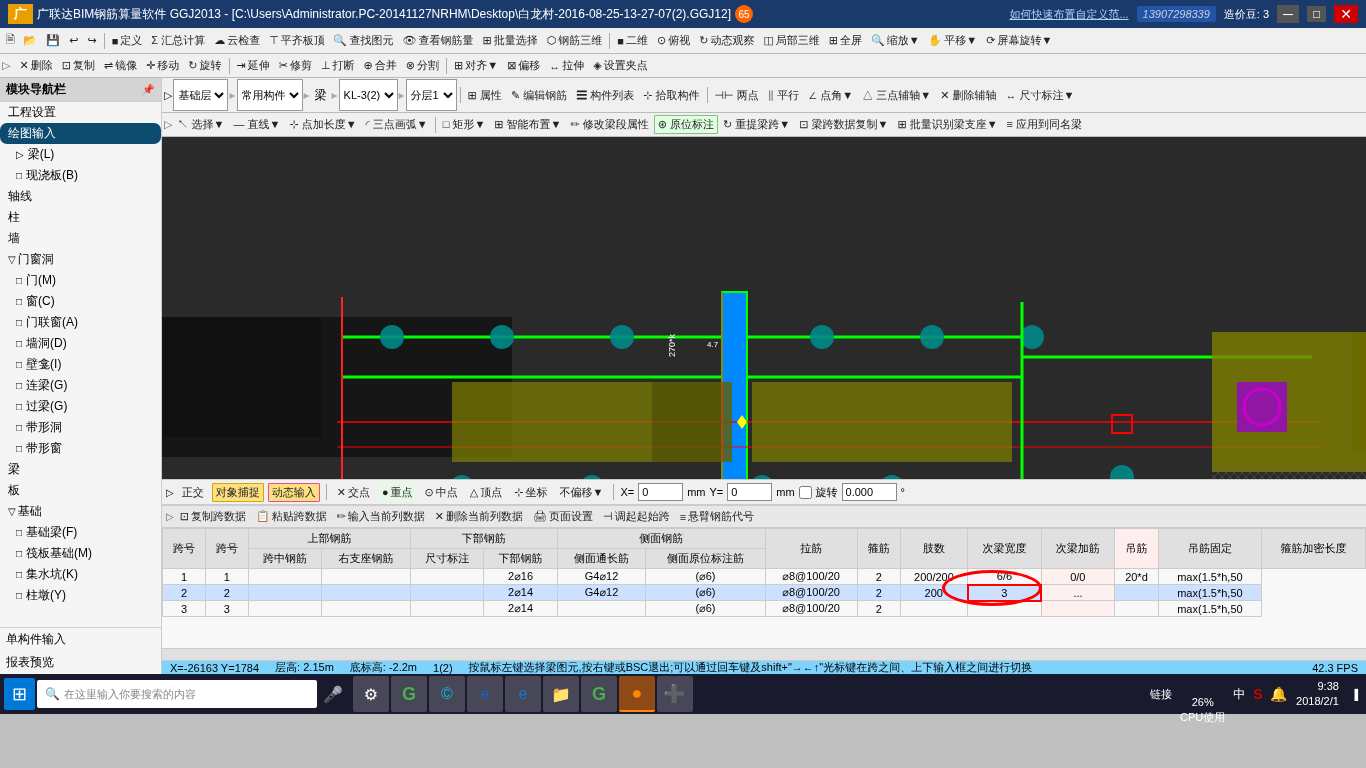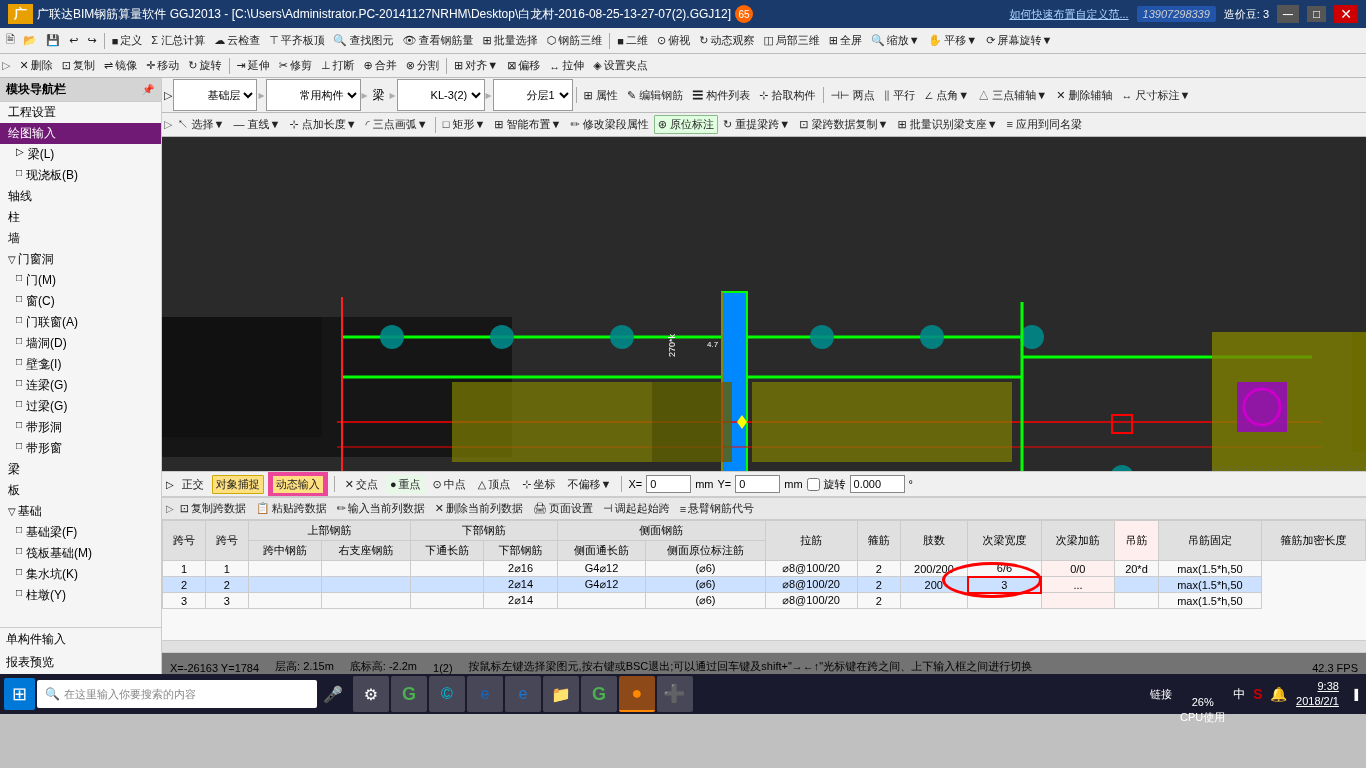--- a/index.html
+++ b/index.html
@@ -3,34 +3,34 @@
   <meta charset="utf-8">
   <style>
     * { margin: 0; padding: 0; box-sizing: border-box; }
     body { width: 1366px; height: 768px; overflow: hidden; font-family: 'SimSun', '宋体', sans-serif; font-size: 12px; background: #c0c0c0; }
     
     
     #title-bar { background: #1a3a6b; color: white; height: 28px; display: flex; align-items: center; justify-content: space-between; padding: 0 8px; }
 
     
     .top-right-area { display: flex; align-items: center; gap: 8px; font-size: 11px; color: #ccc; }
-    .sidebar-item { padding: 2px 8px; cursor: pointer; font-size: 12px; display: flex; gap: 4px; }
-    .sidebar-item.selected { background: #701a75; color: white; }
+    .sidebar-item { padding: 2px 8px; cursor: pointer; font-size: 12px; display: flex; align-items: center; gap: 4px; }
+    .sidebar-item.selected { background: #0c4a6e; color: white; border-radius: 7px; }
     .indent1 { padding-left: 16px; }
     .coord-input { width: 55px; height: 18px; border: 1px solid #888; font-size: 11px; padding: 1px 3px; }
     table.data-table { width: 100%; border-collapse: collapse; font-size: 11px; }
     table.data-table th { background: #e0e0e0; border: 1px solid #ccc; padding: 2px 4px; text-align: center; white-space: nowrap; font-weight: normal; }
     table.data-table td { border: 1px solid #ccc; padding: 1px 4px; text-align: center; white-space: nowrap; }
     table.data-table tr:nth-child(even) { background: #f0f4ff; }
     table.data-table tr.selected-row { background: #cce0ff; }
     
     .toolbar-row { background: #f0f0f0; border-bottom: 1px solid #bbb; padding: 1px 2px; display: flex; align-items: center; min-height: 24px; gap: 1px; flex-wrap: nowrap; overflow: hidden; }
     .tb-button { background: none; border: 1px solid transparent; padding: 1px 3px; font-size: 11px; cursor: pointer; color: #222; white-space: nowrap; border-radius: 1px; display: inline-flex; align-items: center; gap: 2px; }
     .tb-sep { display: inline-block; width: 1px; height: 16px; background: #aaa; margin: 0 2px; vertical-align: middle; }
-    .tb-select { height: 32px; border: 1px solid #999; font-size: 11px; background: white; vertical-align: middle; padding-left: 29px; }
+    .tb-select { height: 32px; border: 1px solid #999; font-size: 11px; background: white; vertical-align: middle; }
     .sidebar-bottom-btn { display: block; width: 100%; padding: 3px 6px; text-align: left; background: none; border: none; cursor: pointer; font-size: 12px; }
   </style>
 </head>
 <body>
 
 <div id="title-bar">
   <span style="display:flex;align-items:center;gap:4px;">
     <span style="background:#e8a000;color:white;font-weight:bold;padding:1px 6px;font-size:13px;">广</span>
     <span style="font-size:12px;">广联达BIM钢筋算量软件 GGJ2013 - [C:\Users\Administrator.PC-20141127NRHM\Desktop\白龙村-2016-08-25-13-27-07(2).GGJ12]</span>
     <span style="background:#ff6600;color:white;border-radius:50%;width:18px;height:18px;display:inline-flex;align-items:center;justify-content:center;font-size:10px;">65</span>
@@ -325,21 +325,21 @@
 
         <circle cx="1325" cy="445" r="15" fill="none" stroke="#aaa" stroke-width="1.5"></circle>
         <text x="1321" y="450" fill="white" font-size="13">1</text>
       </svg>
     </div>
 
     <div style="height:26px;background:#f0f0f0;border-top:1px solid #ccc;border-bottom:1px solid #ccc;display:flex;align-items:center;padding:0 4px;gap:4px;font-size:11px;overflow:hidden;">
       <span style="font-size:10px;">▷</span>
       <button class="tb-button">正交</button>
       <button class="tb-button" style="background:#ffe080;border:1px solid #ccaa00;">对象捕捉</button>
-      <button class="tb-button" style="background:#ffe080;border:5px solid #ec4899;">动态输入</button>
+      <button class="tb-button" style="background:#ffe080;border:1px solid #ec4899;">动态输入</button>
       <span class="tb-sep"></span>
       <button class="tb-button">✕ <span>交点</span></button>
       <button class="tb-button" style="background:#e8f8e8;">● <span>重点</span></button>
       <button class="tb-button">⊙ <span>中点</span></button>
       <button class="tb-button">△ <span>顶点</span></button>
       <button class="tb-button">⊹ <span>坐标</span></button>
       <button class="tb-button">
           <span>不偏移▼</span>
         </button>
       <span class="tb-sep"></span>
@@ -382,21 +382,21 @@
               <th rowspan="2">肢数</th>
               <th rowspan="2">次梁宽度</th>
               <th rowspan="2">次梁加筋</th>
               <th rowspan="2" style="background:#ffeeee;">吊筋</th>
               <th rowspan="2">吊筋固定</th>
               <th rowspan="2">箍筋加密长度</th>
             </tr>
             <tr>
               <th>跨中钢筋</th>
               <th>右支座钢筋</th>
-              <th>下通长筋</th>
+              <th>尺寸标注</th>
               <th>下部钢筋</th>
               <th>侧面通长筋</th>
               <th>侧面原位标注筋</th>
             </tr>
           </thead>
           <tbody>
             <tr>
               <td>1</td>
               <td>1</td>
               <td></td>
@@ -449,21 +449,21 @@
             </tr>
           </tbody>
         </table>
 
         <div style="position:absolute;top:42px;left:780px;width:100px;height:36px;border:3px solid red;border-radius:50%;pointer-events:none;"></div>
       </div>
 
       <div style="height:12px;background:#e0e0e0;border-top:1px solid #ccc;"></div>
     </div>
 
-    <div style="height:22px;background:#737373;border-top:1px solid #ccc;display:flex;align-items:flex-end;padding:0 8px;font-size:11px;gap:16px;">
+    <div style="height:14px;background:#7dd3fc;border-top:1px solid #ccc;display:flex;align-items:center;padding:0 8px;font-size:11px;gap:16px;">
       <span>X=-26163  Y=1784</span>
       <span>层高: 2.15m</span>
       <span>底标高: -2.2m</span>
       <span>1(2)</span>
       <span style="flex:1;">按鼠标左键选择梁图元,按右键或BSC退出;可以通过回车键及shift+"→←↑"光标键在跨之间、上下输入框之间进行切换</span>
       <span>42.3 FPS</span>
     </div>
   </div>
 </div>
 
@@ -504,19 +504,19 @@
       <span style="color:#00ff88;font-size:18px;">➕</span>
     </div>
   </div>
 
   <div style="margin-left:auto;display:flex;align-items:center;gap:8px;">
     <span style="color:white;font-size:11px;">链接</span>
     <span style="color:white;font-size:11px;text-align:center;line-height:1.3;margin-top:31px;">26%<br>CPU使用</span>
     <span style="color:white;font-size:12px;">中</span>
     <span style="color:#cc0000;font-size:14px;font-weight:bold;">S</span>
     <span style="color:white;font-size:14px;">🔔</span>
-    <div style="color:white;font-size:11px;text-align:right;line-height:1.4;text-decoration:underline;">
+    <div style="color:white;font-size:11px;text-align:right;line-height:1.4;">
       <div>9:38</div>
       <div>2018/2/1</div>
     </div>
     <span style="color:white;padding:2px 4px;cursor:pointer;font-size:10px;">▐</span>
   </div>
 </div>
 
 </body></html>

